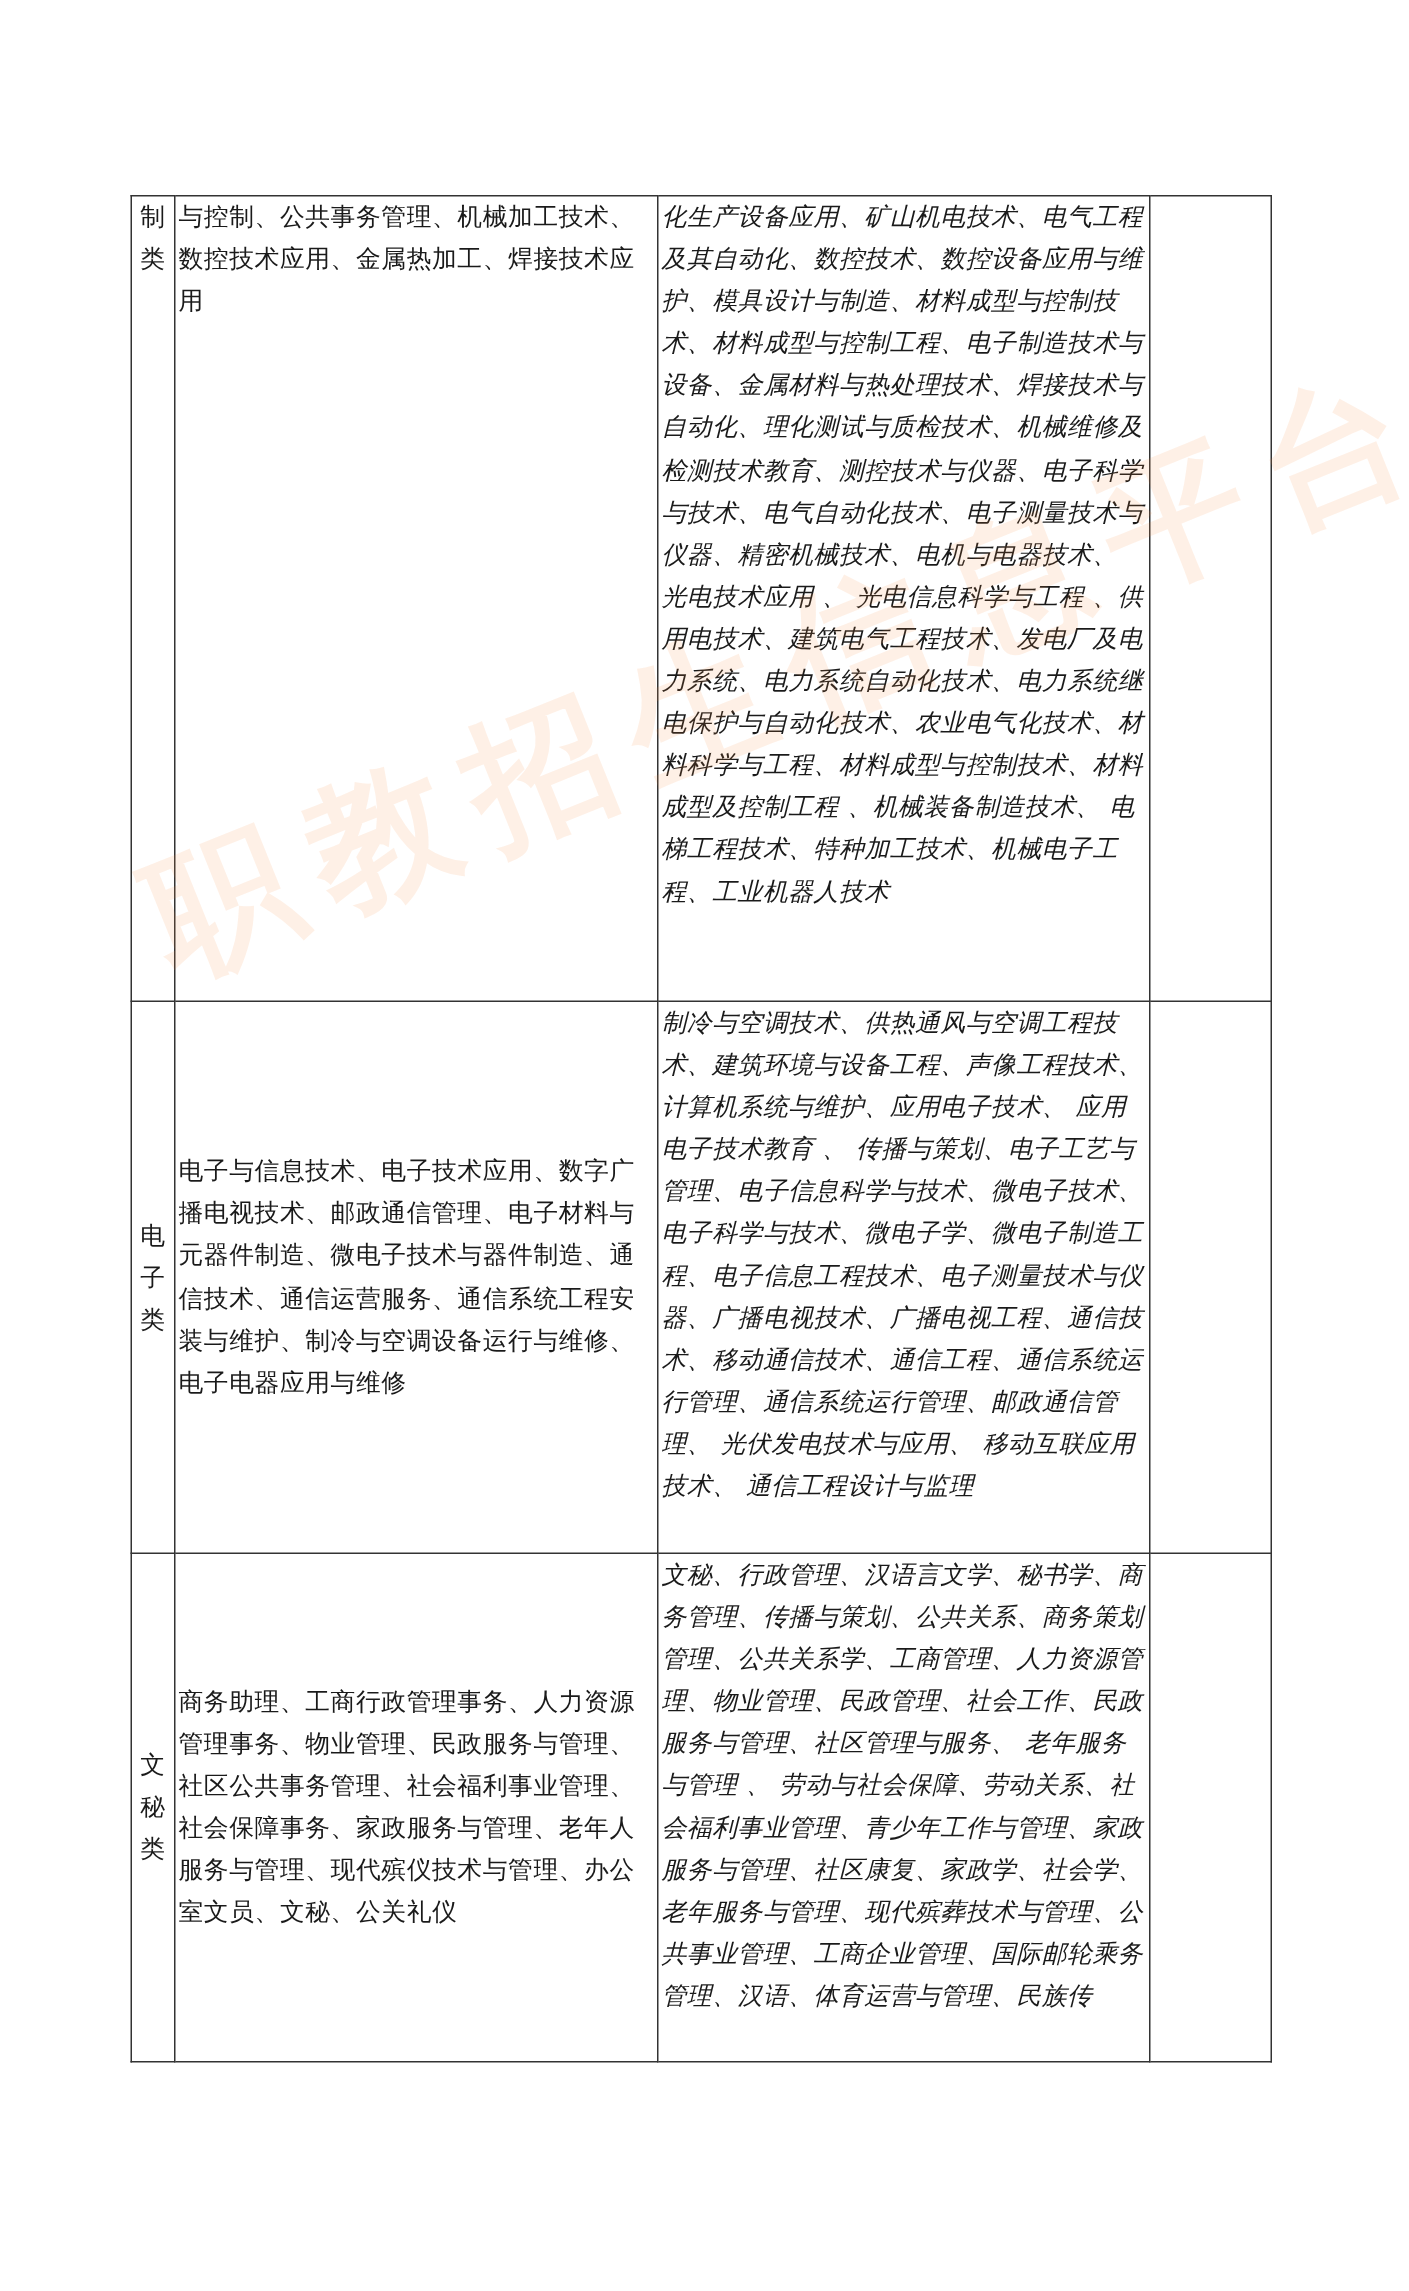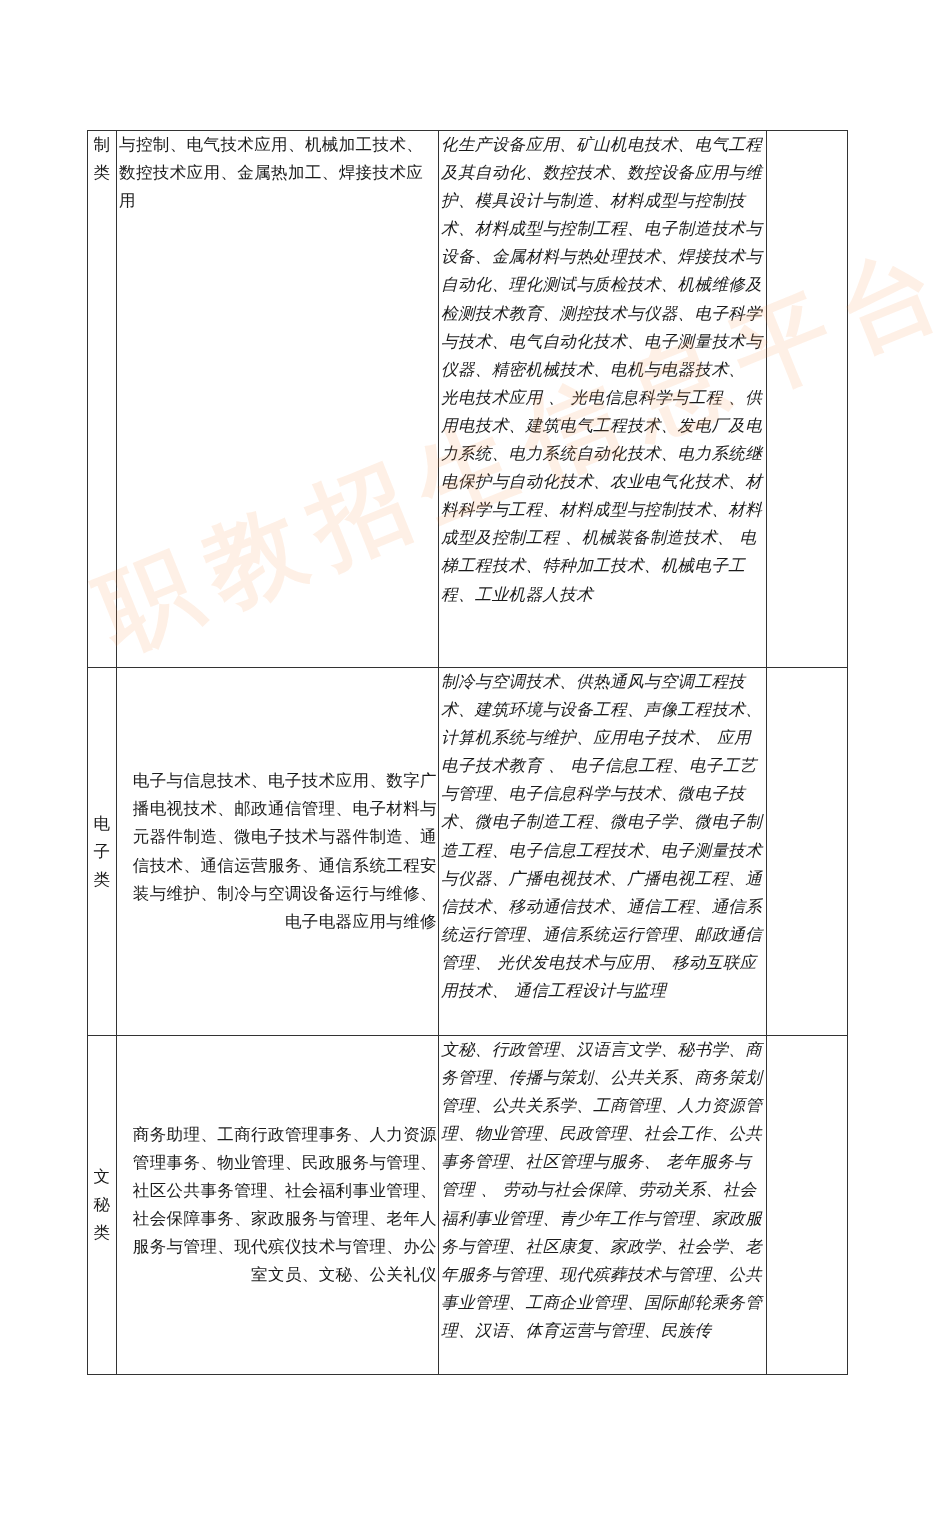--- a/index.html
+++ b/index.html
@@ -43,21 +43,21 @@
     }
     td.cat.top { vertical-align: top !important; }
     td.cat span {
       display: block;
       line-height: 28px;
     }
     td.mid {
       width: 318px;
       padding: 0 1px 0 2px !important;
     }
-    td.mid.middle { vertical-align: middle !important; text-align: right; }
+    td.mid.middle { vertical-align: middle !important; }
     td.right {
       width: 324px;
       padding: 0 1px 0 2px !important;
       font-style: italic;
     }
     td.blank { width: 80px; }
     tr.r1 td { height: 536px; }
     tr.r2 td { height: 367px; }
     tr.r3 td { height: 338px; }
     .watermark {
@@ -82,42 +82,42 @@
 
 <div class="page">
 
   <table class="majors">
     <tbody>
       <tr class="r1">
         <td class="cat top">
           <span>制</span>
           <span>类</span>
         </td>
-        <td class="mid">与控制、电气技术应用、机械加工技术、数控技术应用、金属热加工、焊接技术应用</td>
+        <td class="mid">与控制、公共事务管理、机械加工技术、数控技术应用、金属热加工、焊接技术应用</td>
         <td class="right">化生产设备应用、矿山机电技术、电气工程及其自动化、数控技术、数控设备应用与维护、模具设计与制造、材料成型与控制技术、材料成型与控制工程、电子制造技术与设备、金属材料与热处理技术、焊接技术与自动化、理化测试与质检技术、机械维修及检测技术教育、测控技术与仪器、电子科学与技术、电气自动化技术、电子测量技术与仪器、精密机械技术、电机与电器技术、 光电技术应用 、 光电信息科学与工程 、供用电技术、建筑电气工程技术、发电厂及电力系统、电力系统自动化技术、电力系统继电保护与自动化技术、农业电气化技术、材料科学与工程、材料成型与控制技术、材料成型及控制工程 、机械装备制造技术、 电梯工程技术、特种加工技术、机械电子工程、工业机器人技术</td>
         <td class="blank"></td>
       </tr>
       <tr class="r2">
         <td class="cat">
           <span>电</span>
           <span>子</span>
           <span>类</span>
         </td>
         <td class="mid middle">电子与信息技术、电子技术应用、数字广播电视技术、邮政通信管理、电子材料与元器件制造、微电子技术与器件制造、通信技术、通信运营服务、通信系统工程安装与维护、制冷与空调设备运行与维修、电子电器应用与维修</td>
-        <td class="right">制冷与空调技术、供热通风与空调工程技术、建筑环境与设备工程、声像工程技术、计算机系统与维护、应用电子技术、 应用电子技术教育 、 电子信息工程、电子工艺与管理、电子信息科学与技术、微电子技术、微电子制造工程、微电子学、微电子制造工程、电子信息工程技术、电子测量技术与仪器、广播电视技术、广播电视工程、通信技术、移动通信技术、通信工程、通信系统运行管理、通信系统运行管理、邮政通信管理、 光伏发电技术与应用、 移动互联应用技术、 通信工程设计与监理</td>
+        <td class="right">制冷与空调技术、供热通风与空调工程技术、建筑环境与设备工程、声像工程技术、计算机系统与维护、应用电子技术、 应用电子技术教育 、 传播与策划、电子工艺与管理、电子信息科学与技术、微电子技术、电子科学与技术、微电子学、微电子制造工程、电子信息工程技术、电子测量技术与仪器、广播电视技术、广播电视工程、通信技术、移动通信技术、通信工程、通信系统运行管理、通信系统运行管理、邮政通信管理、 光伏发电技术与应用、 移动互联应用技术、 通信工程设计与监理</td>
         <td class="blank"></td>
       </tr>
       <tr class="r3">
         <td class="cat">
           <span>文</span>
           <span>秘</span>
           <span>类</span>
         </td>
         <td class="mid middle">商务助理、工商行政管理事务、人力资源管理事务、物业管理、民政服务与管理、社区公共事务管理、社会福利事业管理、社会保障事务、家政服务与管理、老年人服务与管理、现代殡仪技术与管理、办公室文员、文秘、公关礼仪</td>
-        <td class="right">文秘、行政管理、汉语言文学、秘书学、商务管理、传播与策划、公共关系、商务策划管理、公共关系学、工商管理、人力资源管理、物业管理、民政管理、社会工作、公共事务管理、社区管理与服务、 老年服务与管理 、 劳动与社会保障、劳动关系、社会福利事业管理、青少年工作与管理、家政服务与管理、社区康复、家政学、社会学、老年服务与管理、现代殡葬技术与管理、公共事业管理、工商企业管理、国际邮轮乘务管理、汉语、体育运营与管理、民族传</td>
+        <td class="right">文秘、行政管理、汉语言文学、秘书学、商务管理、传播与策划、公共关系、商务策划管理、公共关系学、工商管理、人力资源管理、物业管理、民政管理、社会工作、民政服务与管理、社区管理与服务、 老年服务与管理 、 劳动与社会保障、劳动关系、社会福利事业管理、青少年工作与管理、家政服务与管理、社区康复、家政学、社会学、老年服务与管理、现代殡葬技术与管理、公共事业管理、工商企业管理、国际邮轮乘务管理、汉语、体育运营与管理、民族传</td>
         <td class="blank"></td>
       </tr>
     </tbody>
   </table>
 
   <div class="watermark">职教招生信息平台</div>
 
 </div>
 
 </body></html>

